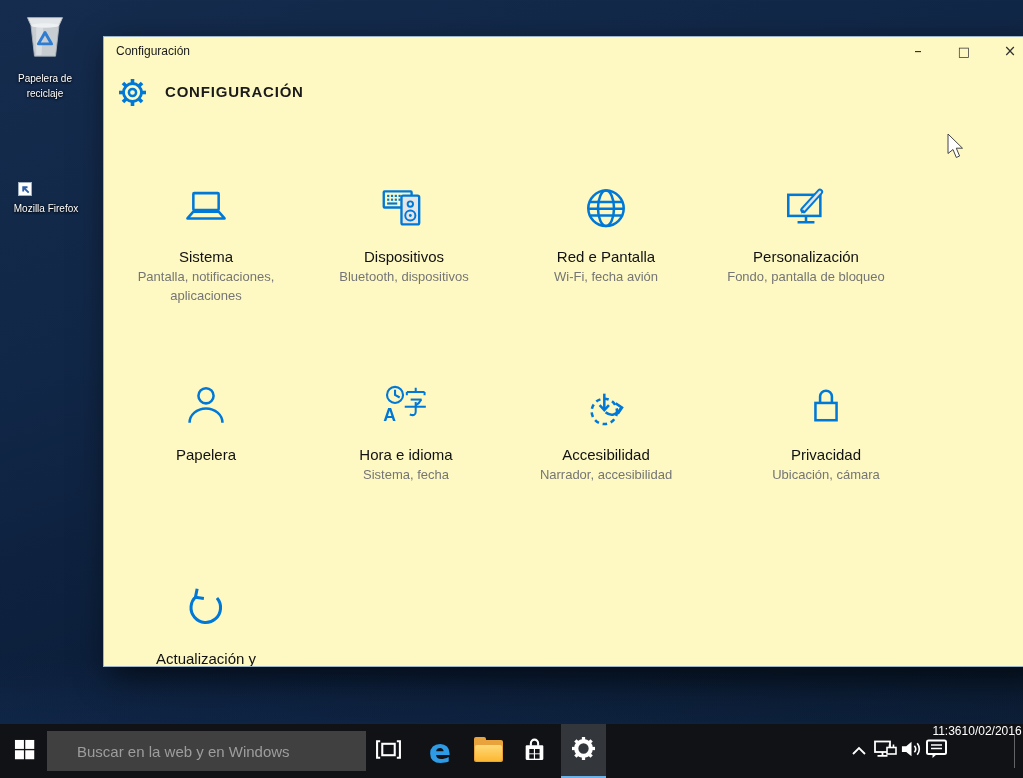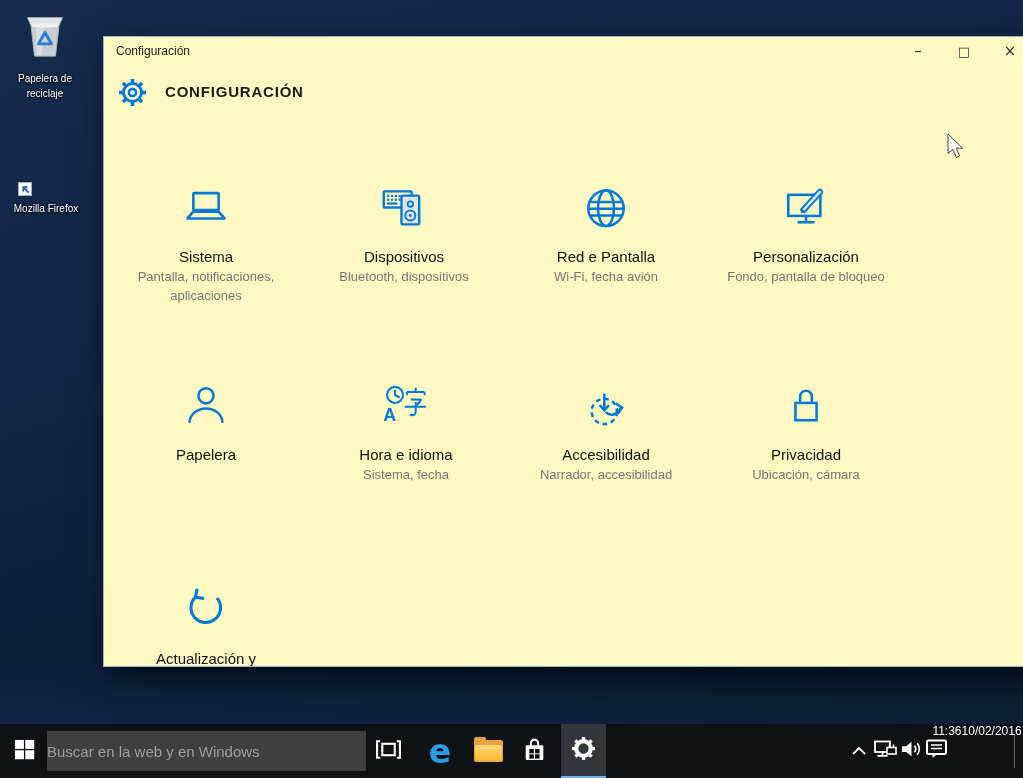--- a/index.html
+++ b/index.html
@@ -60,21 +60,21 @@
   .t-sub{margin-top:1px;font-size:13px;color:#757575;line-height:19px;max-width:188px}
   .tile.narrow-title .t-title{max-width:130px}
 
   
   .taskbar{position:absolute;left:0;top:724px;width:1023px;height:54px;background:#101215}
   .tb-btn{position:absolute;top:0;height:54px;display:flex;align-items:center;justify-content:center}
   .tb-start{left:0;width:48px}
   .tb-search{position:absolute;left:47px;top:7px;width:319px;height:40px;background:#404040;
     display:flex;align-items:center}
   .tb-search input{flex:1;background:transparent;border:none;outline:none;font-size:15px;
-    color:#c8c8c8;padding-left:0;font-family:"Liberation Sans",sans-serif}
+    color:#c8c8c8;padding-left:30px;font-family:"Liberation Sans",sans-serif}
   .tb-search input::placeholder{color:#9d9d9d;opacity:1}
   .tb-taskview{left:366px;width:44px}
   .tb-edge{left:418px;width:44px}
   .edge-e{font-size:33px;font-weight:700;color:#2e9be6;font-family:"DejaVu Sans",sans-serif;line-height:1}
   .tb-explorer{left:466px;width:44px}
   .folder{position:relative;width:29px;height:22px}
   .folder .back{position:absolute;left:0;top:0;width:29px;height:22px;background:#e8a33d;border-radius:2px}
   .folder .tab{position:absolute;left:0;top:-3px;width:12px;height:6px;background:#e8a33d;border-radius:2px 2px 0 0}
   .folder .front{position:absolute;left:1px;top:5px;width:27px;height:16px;border-radius:2px;
     background:linear-gradient(180deg,#ffd977,#fcb832)}
@@ -257,21 +257,21 @@
         <path d="M30 15 V33.5"></path>
         <path d="M24.5 28.5 L30 34.5 L35.5 28.5"></path>
         <path d="M31.5 37 c6 5 13 3.5 18 -4.5"></path>
         <path d="M43.5 26.5 L51 31.5 L46 39"></path>
       </svg>
     </span>
     <div class="t-title">Accesibilidad</div>
     <div class="t-sub">Narrador, accesibilidad</div>
   </div>
 
-  <div class="tile" style="left:602px;top:338px">
+  <div class="tile" style="left:622px;top:338px">
     <span class="t-icon">
       <svg width="54" height="54" viewBox="0 0 64 64" fill="none" stroke="#0078d7" stroke-width="3">
         <path d="M25 26 v-7.5 a7 7 0 0 1 14 0 V26"></path>
         <rect x="19.5" y="26" width="25" height="20.5"></rect>
       </svg>
     </span>
     <div class="t-title">Privacidad</div>
     <div class="t-sub">Ubicación, cámara</div>
   </div>
 

